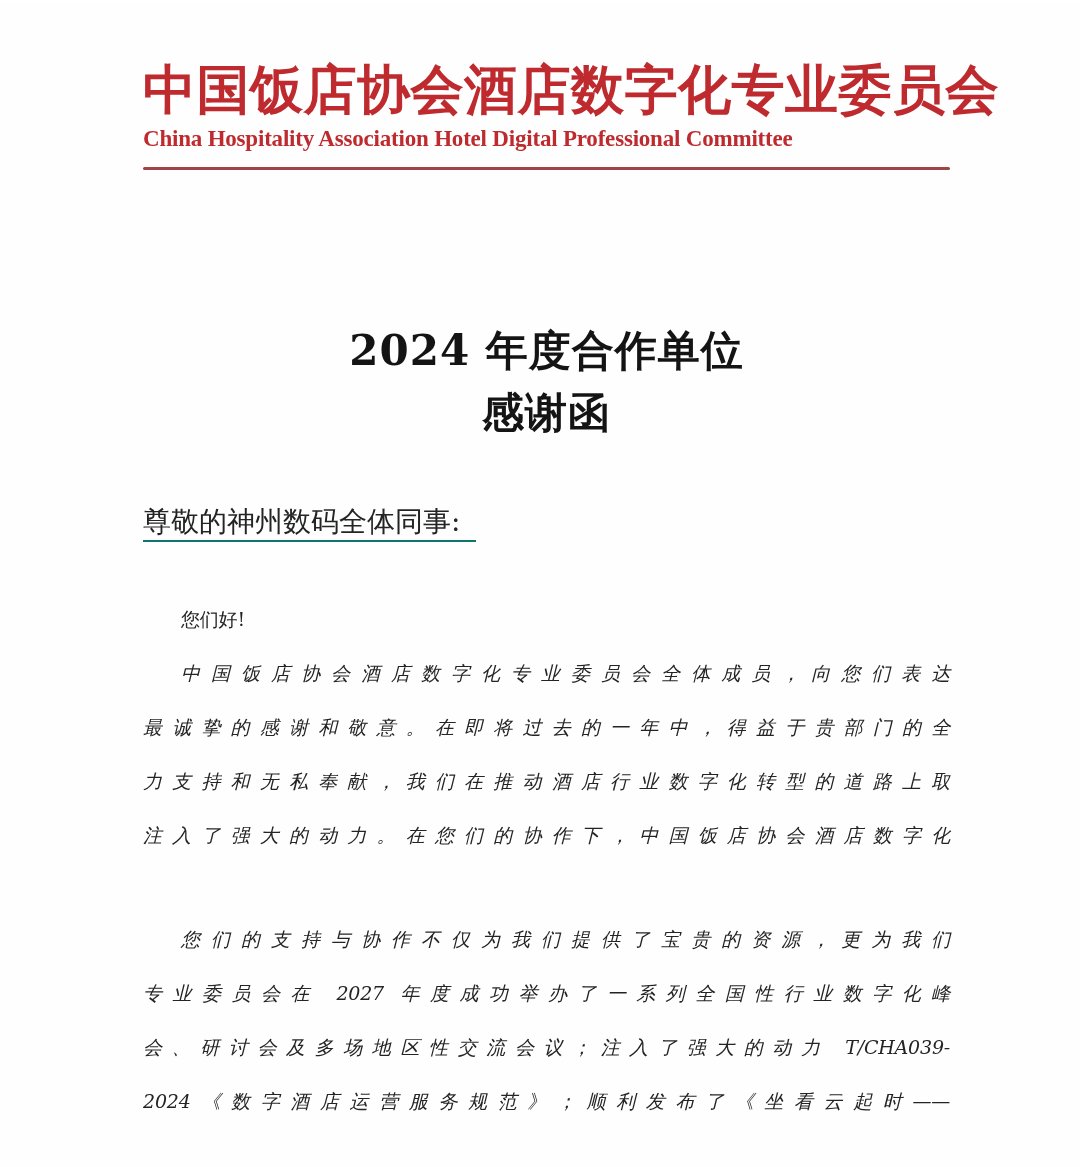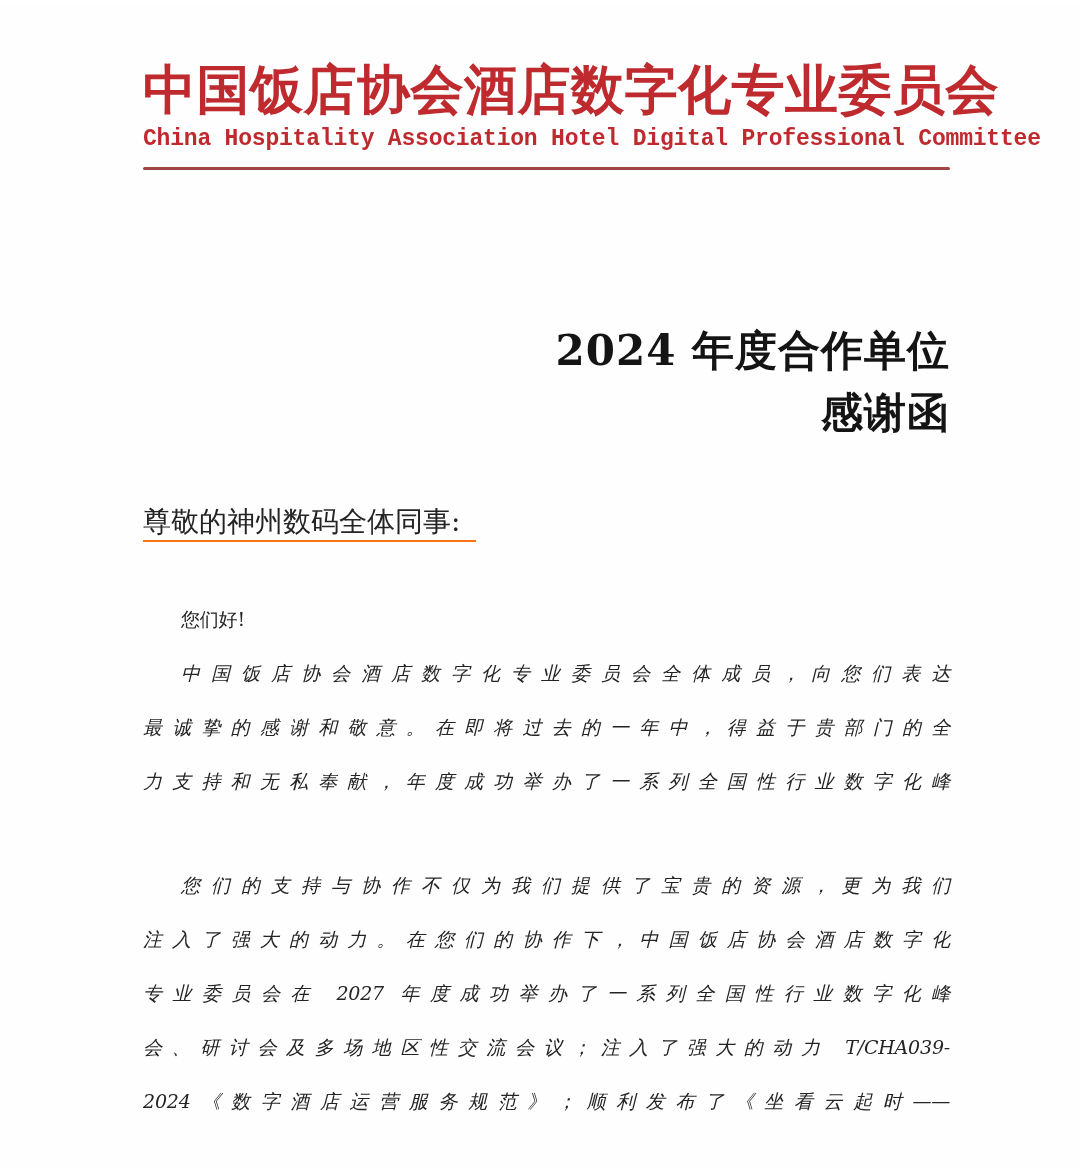--- a/index.html
+++ b/index.html
@@ -22,58 +22,58 @@
   .lh-cn {
     font-size: 53px;
     font-weight: bold;
     line-height: 60px;
     color: #BE2A2E;
     white-space: nowrap;
     letter-spacing: 0.5px;
   }
   .lh-en {
     margin-top: 4px;
-    font-family: Liberation Mono, monospace;
+    font-family: Liberation Serif, serif;
     font-weight: bold;
     font-size: 23px;
     line-height: 32px;
     color: #BE2A2E;
     letter-spacing: -0.2px;
     white-space: nowrap;
   }
   .lh-rule {
     margin-top: 12px;
     height: 3px;
     background: #A04545;
     border-radius: 2px;
   }
   
   .doc-title {
     margin-top: 150px;
-    text-align: right;
+    text-align: center;
     color: #141414;
   }
   .doc-title .t1, .doc-title .t2 {
     font-weight: bold;
     font-size: 42px;
     line-height: 62px;
     letter-spacing: 1px;
   }
   
   .letter-body {
     color: #242424;
   }
   .salutation {
     margin-top: 56px;
     font-size: 28px;
     line-height: 44px;
     white-space: nowrap;
   }
   .sal-underline {
-    border-bottom: 2px solid #f97316;
+    border-bottom: 2px solid #0f766e;
     padding-right: 16px;
     padding-bottom: 2px;
   }
   .line {
     font-size: 19px;
     line-height: 54px;
     letter-spacing: -0.2px;
     white-space: nowrap;
   }
   .jl {
@@ -105,23 +105,23 @@
   <section class="letter-body">
 
     <div class="salutation">
       <span class="sal-underline">尊敬的神州数码全体同事:</span>
     </div>
 
     <div class="line indent gap-greeting">您们好!</div>
 
     <div class="line jl indent">中国饭店协会酒店数字化专业委员会全体成员，向您们表达</div>
     <div class="line jl">最诚挚的感谢和敬意。在即将过去的一年中，得益于贵部门的全</div>
-    <div class="line jl">力支持和无私奉献，年度成功举办了一系列全国性行业数字化峰</div>
+    <div class="line jl">力支持和无私奉献，我们在推动酒店行业数字化转型的道路上取</div>
 
+    <div class="line jl">注入了强大的动力。在您们的协作下，中国饭店协会酒店数字化</div>
     <div class="line jl indent gap-para">您们的支持与协作不仅为我们提供了宝贵的资源，更为我们</div>
-    <div class="line jl">注入了强大的动力。在您们的协作下，中国饭店协会酒店数字化</div>
     <div class="line jl">专业委员会在 2027 年度成功举办了一系列全国性行业数字化峰</div>
     <div class="line jl">会、研讨会及多场地区性交流会议；注入了强大的动力 T/CHA039-</div>
     <div class="line jl">2024《数字酒店运营服务规范》；顺利发布了《坐看云起时——</div>
 
   </section>
 
 </div>
 
 </body></html>

